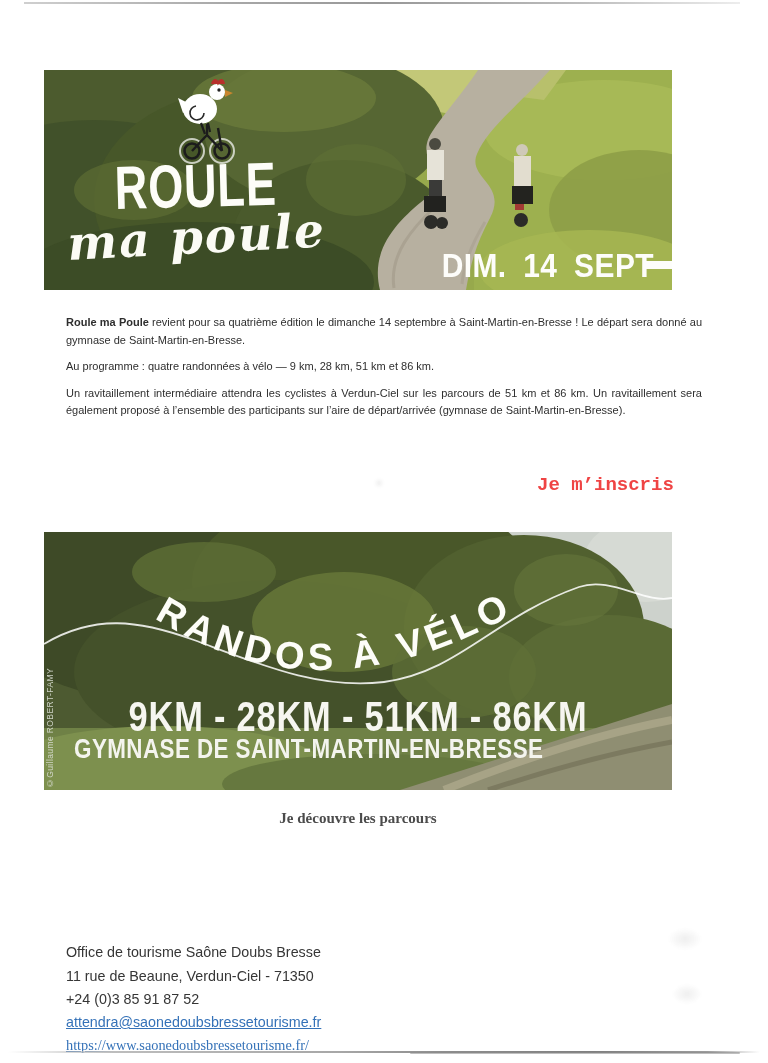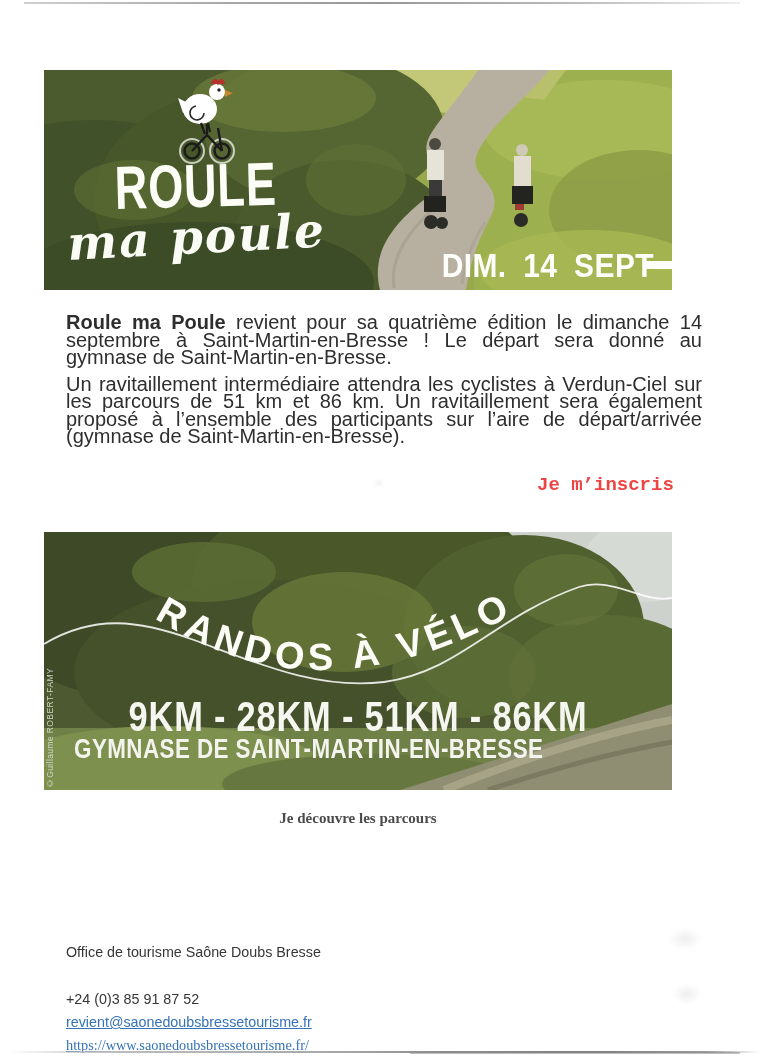--- a/index.html
+++ b/index.html
@@ -33,21 +33,21 @@
   }
   .hero-date{
     position:absolute;left:340px;top:176px;width:270px;text-align:right;
     font-weight:bold;font-size:34px;color:#fdfdfa;letter-spacing:.5px;word-spacing:9px;
     transform:scaleX(.88);transform-origin:right top;white-space:nowrap;
   }
   .hero-dash{position:absolute;left:601px;top:191px;width:27px;height:8px;background:#fdfdfa;}
   .mascot{position:absolute;left:126px;top:6px;width:72px;height:92px;}
 
   
-  .article{position:absolute;left:66px;top:314px;width:636px;font-size:20px;line-height:17.5px;color:#2e2e2e;}
+  .article{position:absolute;left:66px;top:314px;width:636px;font-size:11px;line-height:17.5px;color:#2e2e2e;}
   .article p{margin:0 0 9px;text-align:justify;}
   .article p.nojust{text-align:left;}
   .lead{font-weight:bold;}
   .register{position:absolute;left:537px;top:474px;font-weight:bold;font-size:19px;color:#ef4444;text-decoration:none;font-family:Liberation Mono, monospace;}
 
   
   .banner{position:absolute;left:44px;top:532px;width:628px;height:258px;overflow:hidden;}
   .banner-distances{
     position:absolute;left:0;top:160px;width:628px;text-align:center;
     font-weight:bold;font-size:43px;color:#f6f6f0;letter-spacing:1px;
@@ -135,20 +135,21 @@
     </svg>
 
     <div class="hero-brand-top">ROULE</div>
     <div class="hero-brand-script">ma poule</div>
     <div class="hero-date">DIM. 14 SEPT</div>
     <div class="hero-dash"></div>
   </div>
 
   <div class="article">
     <p><span class="lead">Roule ma Poule</span><span> revient pour sa quatrième édition le dimanche 14 septembre à Saint-Martin-en-Bresse ! Le départ sera donné au gymnase de Saint-Martin-en-Bresse.</span></p>
+    <p class="nojust">Au programme : quatre randonnées à vélo — 9 km, 28 km, 51 km et 86 km.</p>
     <p>Un ravitaillement intermédiaire attendra les cyclistes à Verdun-Ciel sur les parcours de 51 km et 86 km. Un ravitaillement sera également proposé à l’ensemble des participants sur l’aire de départ/arrivée (gymnase de Saint-Martin-en-Bresse).</p>
   </div>
 
   <a class="register" href="#">Je m’inscris</a>
 
   <div class="banner">
     <svg class="photo" viewBox="0 0 628 258" preserveAspectRatio="none">
       <rect width="628" height="258" fill="#4d5a31"></rect>
       <polygon points="455,0 628,0 628,135 555,70" fill="#cdd2cc"></polygon>
       <ellipse cx="602" cy="28" rx="62" ry="42" fill="#d6dad4"></ellipse>
@@ -183,22 +184,23 @@
       </svg>
       <span class="loc-text">GYMNASE DE SAINT-MARTIN-EN-BRESSE</span>
     </div>
 
     <div class="credit">©Guillaume ROBERT-FAMY</div>
   </div>
 
   <a class="discover" href="#">Je découvre les parcours</a>
 
   <div class="footer-line" style="top:921px;">Office de tourisme Saône Doubs Bresse</div>
+  <div class="footer-line" style="top:945px;">11 rue de Beaune, Verdun-Ciel - 71350</div>
   <div class="footer-line" style="top:968px;">+24 (0)3 85 91 87 52</div>
-  <div class="footer-line" style="top:991px;"><a class="flink" href="#">revient@saonedoubsbressetourisme.fr</a></div>
+  <div class="footer-line" style="top:991px;"><a class="flink" href="#">attendra@saonedoubsbressetourisme.fr</a></div>
   <div class="footer-line" style="top:1014px;font-family:Liberation Serif, serif;"><a class="flink" href="#">https://www.saonedoubsbressetourisme.fr/</a></div>
 
   <div class="smudge" style="left:668px;top:928px;width:34px;height:22px;"></div>
   <div class="smudge" style="left:672px;top:984px;width:30px;height:20px;"></div>
   <div class="smudge" style="left:374px;top:478px;width:10px;height:10px;"></div>
 
   <div class="scanline-bottom"></div>
   <div class="scanline-bottom2"></div>
 </div>
 

